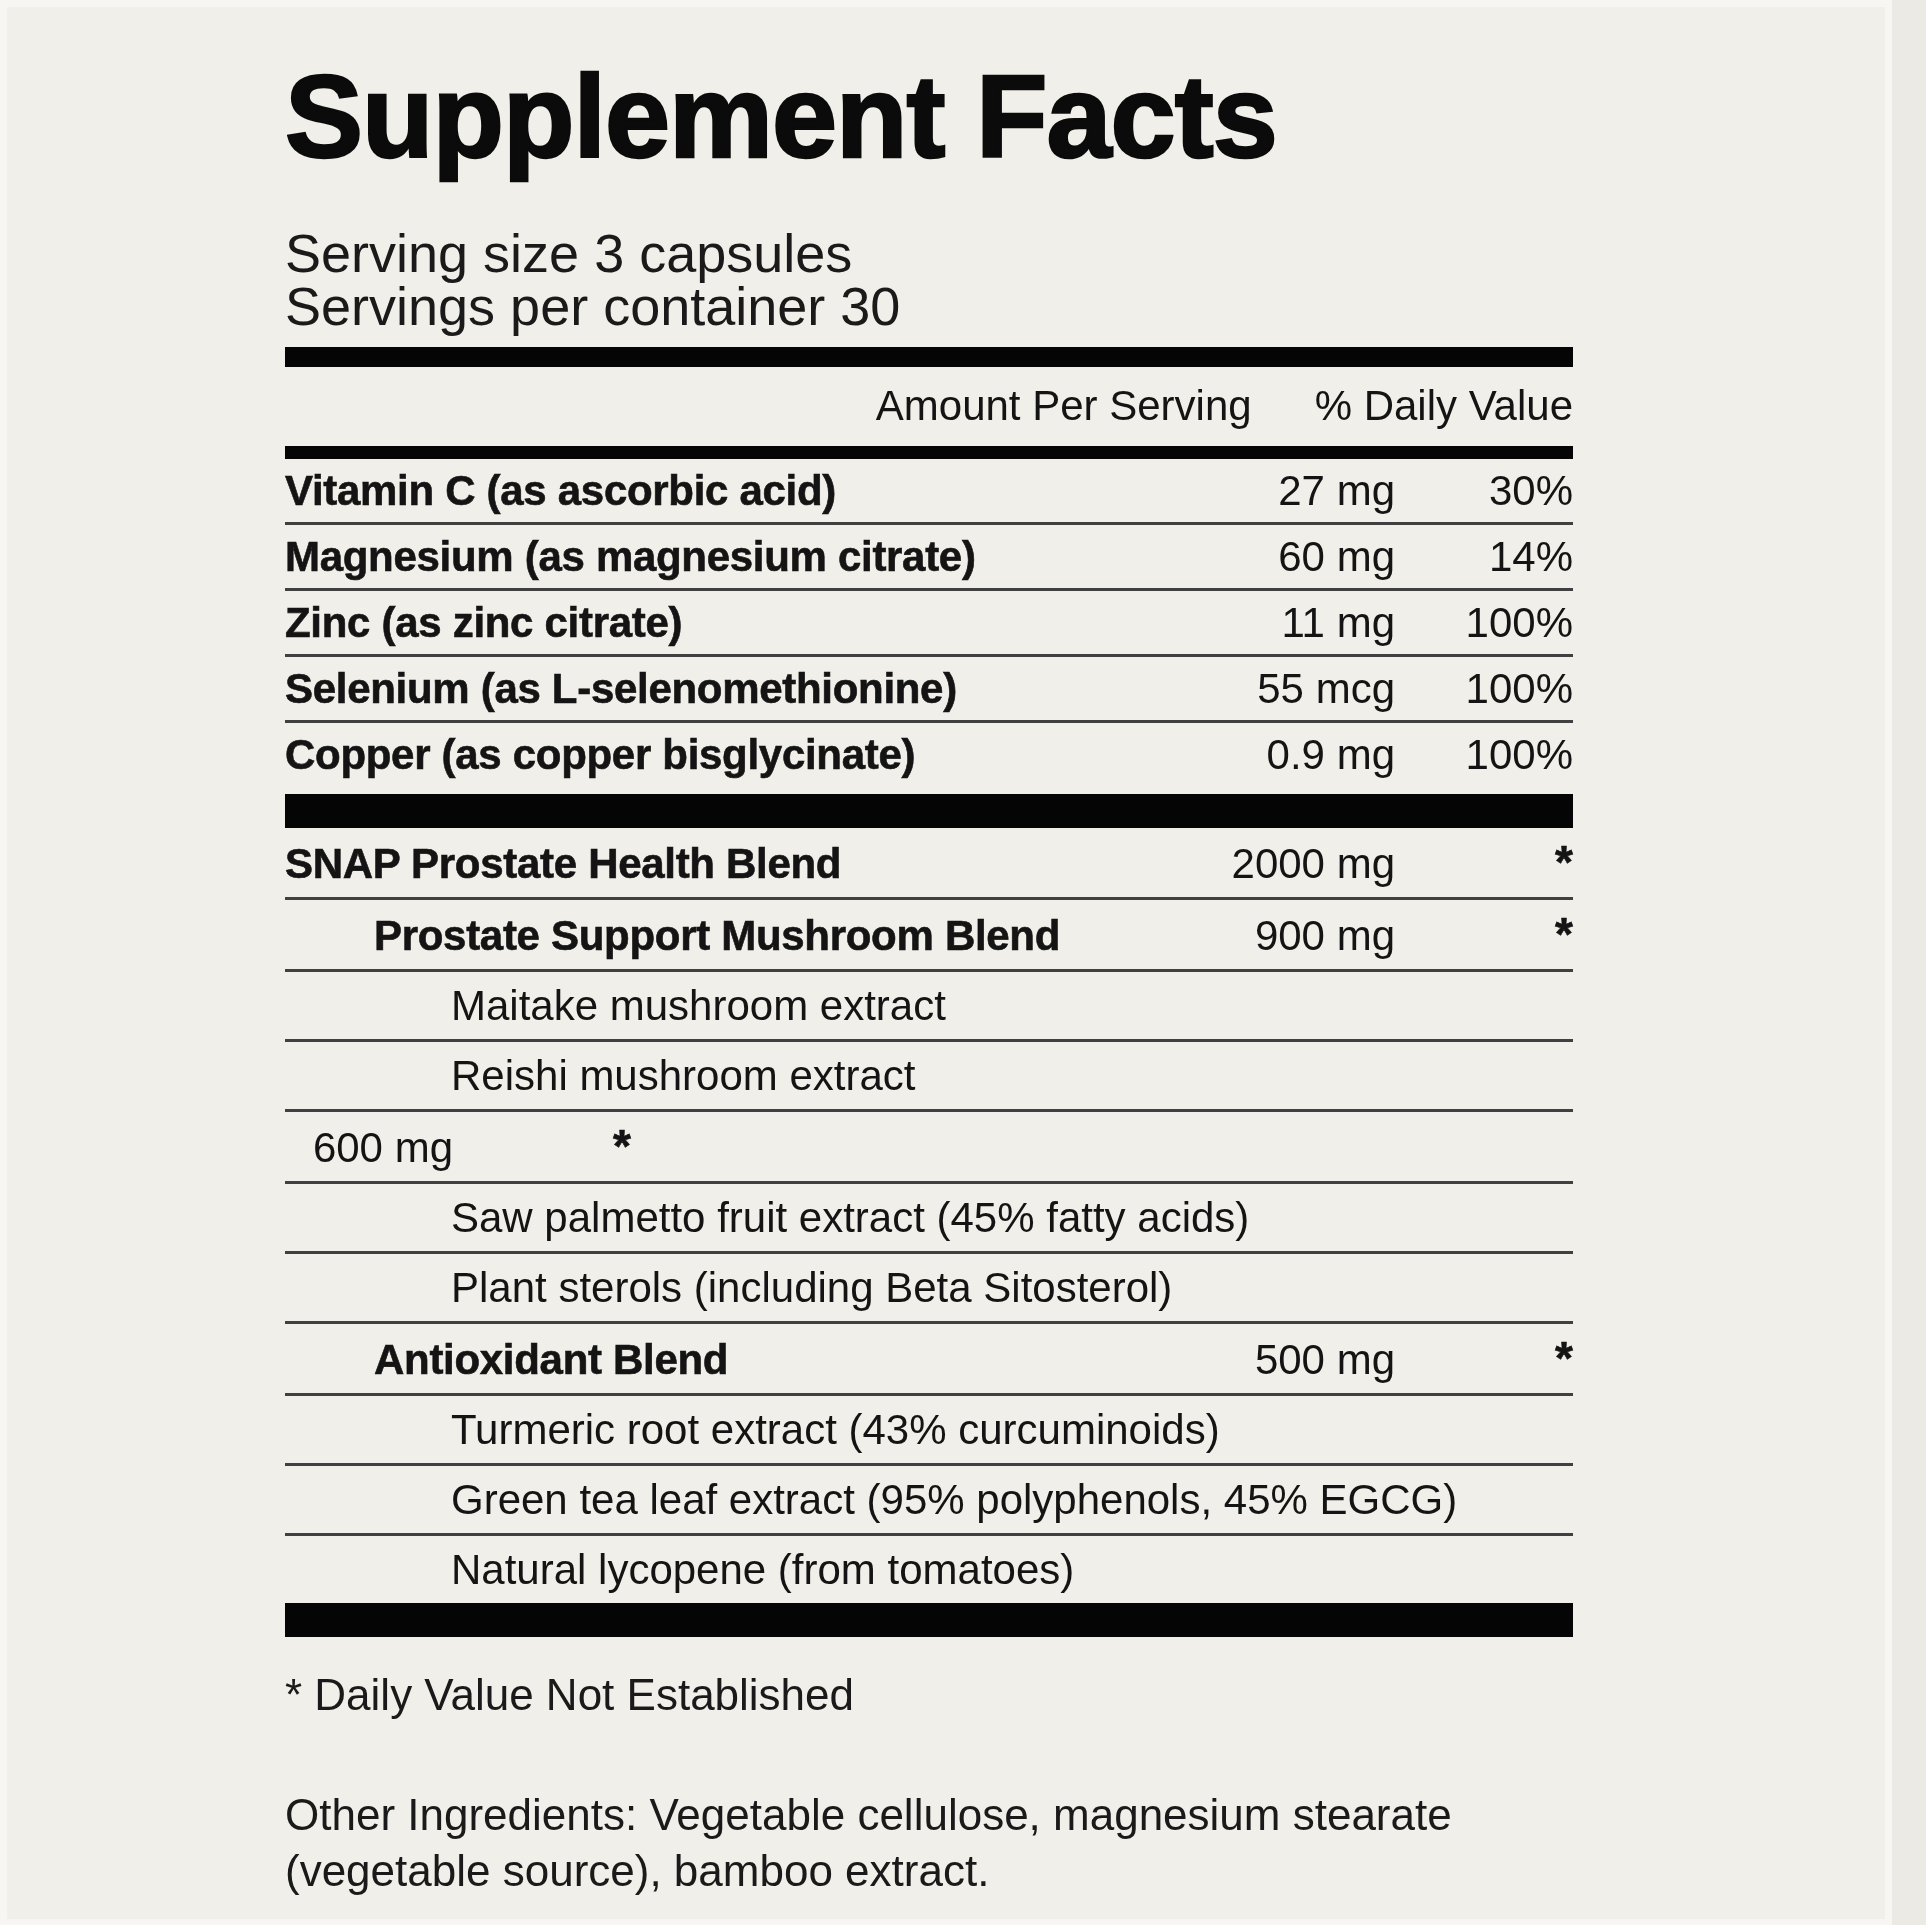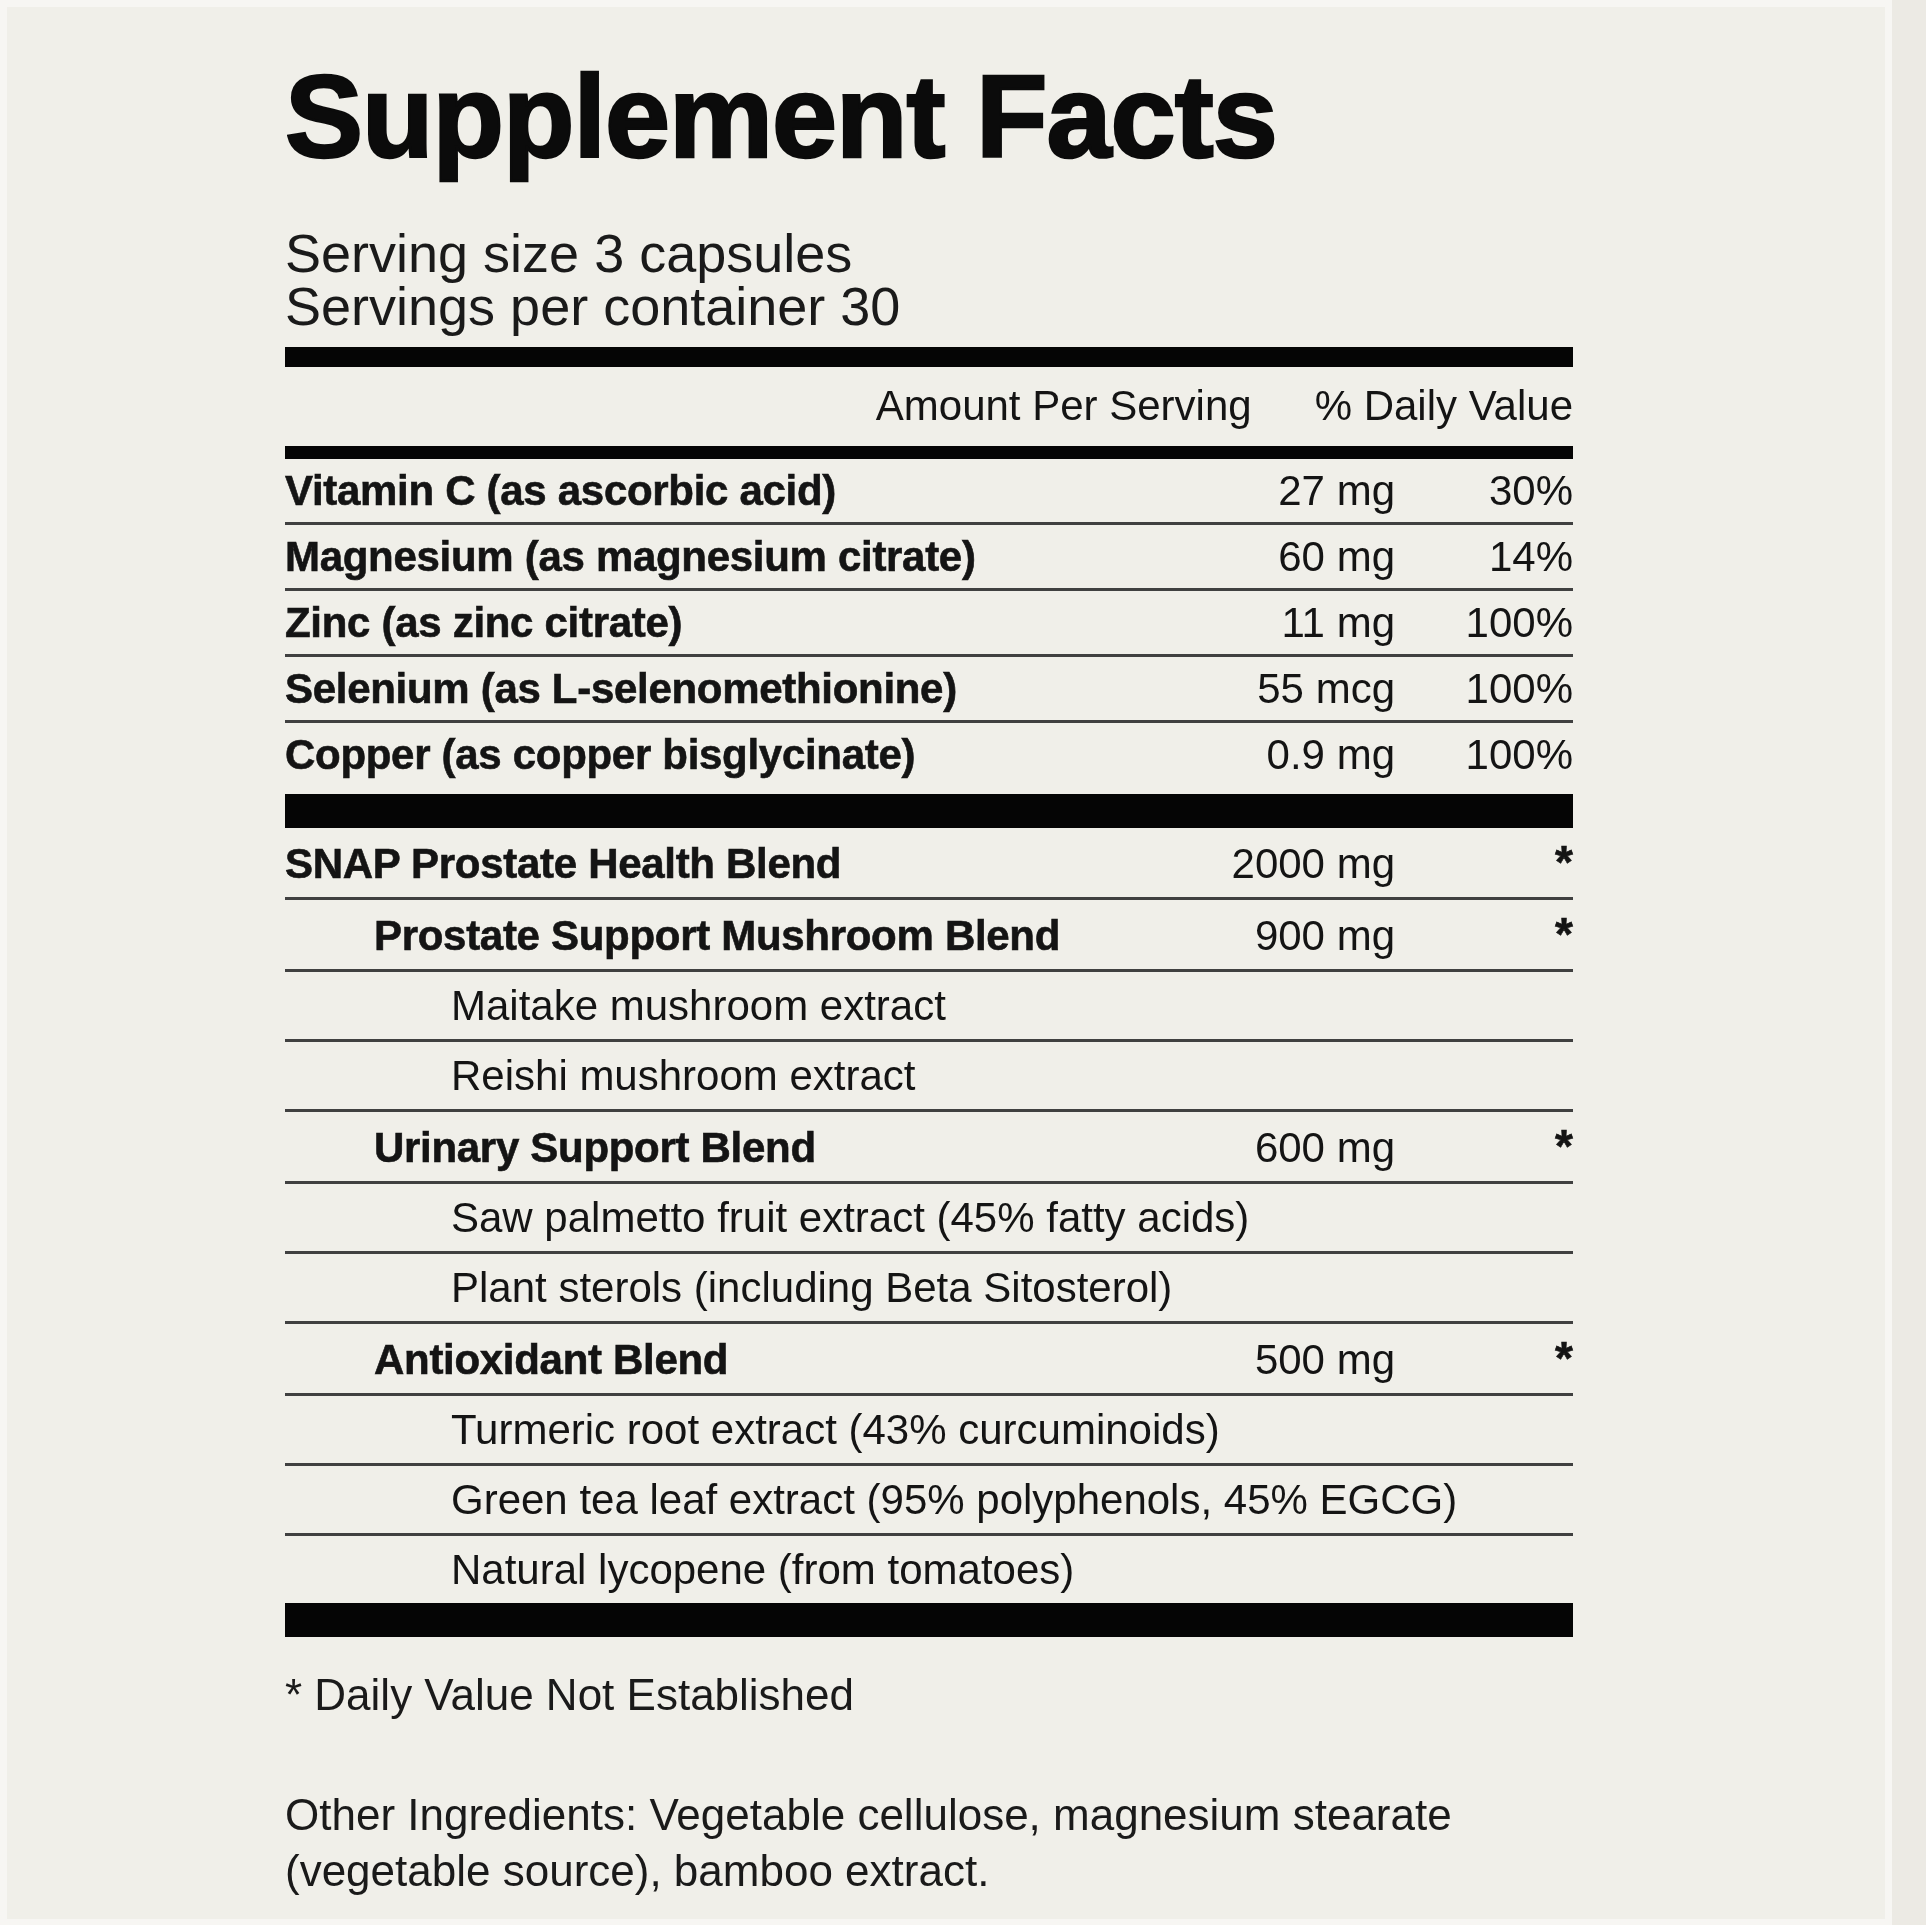--- a/index.html
+++ b/index.html
@@ -138,21 +138,20 @@
     <span class="amt">900 mg</span>
     <span class="dv star">*</span>
   </div>
   <div class="row tall l2">
     <span class="name">Maitake mushroom extract</span>
   </div>
   <div class="row tall l2">
     <span class="name">Reishi mushroom extract</span>
   </div>
   <div class="row tall l1">
-    <span class="name b">Urinary Support Blend</span>
     <span class="amt">600 mg</span>
     <span class="dv star">*</span>
   </div>
   <div class="row tall l2">
     <span class="name">Saw palmetto fruit extract (45% fatty acids)</span>
   </div>
   <div class="row tall l2">
     <span class="name">Plant sterols (including Beta Sitosterol)</span>
   </div>
   <div class="row tall l1">

